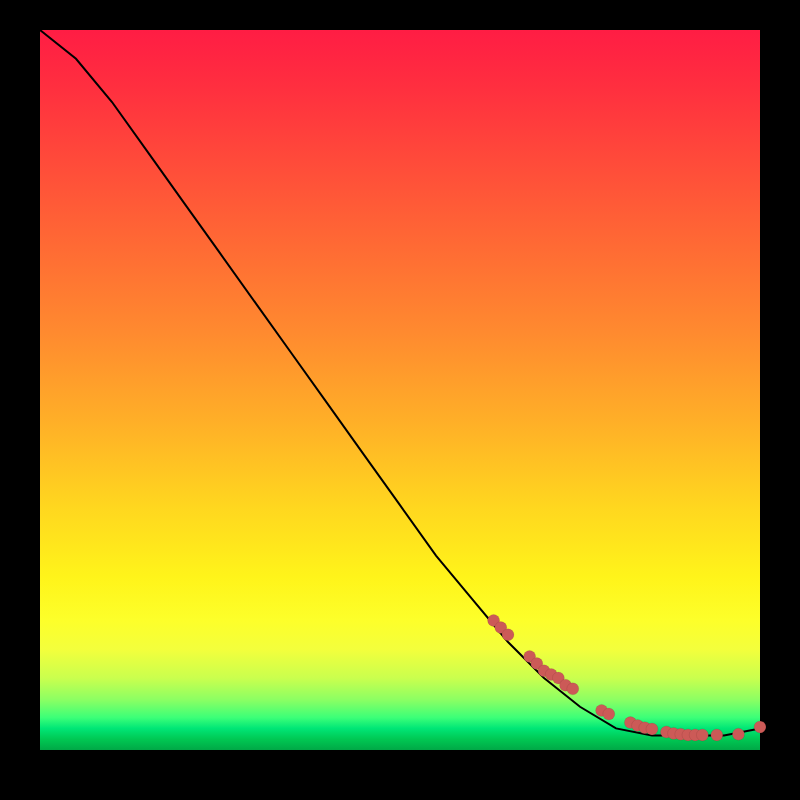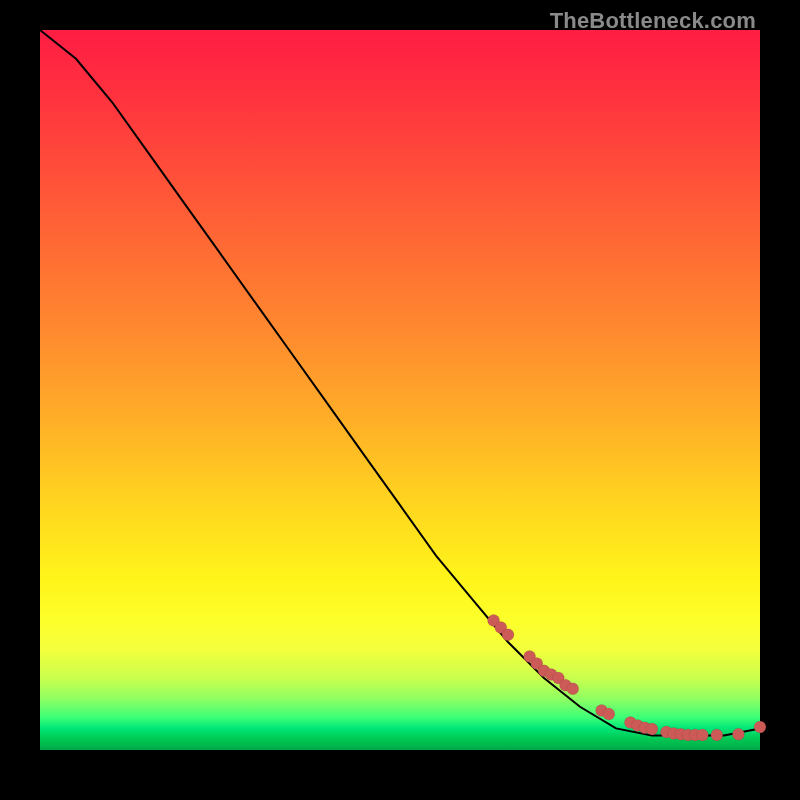--- a/index.html
+++ b/index.html
@@ -69,21 +69,20 @@
   .pt {
     fill: #cc5a57;
     stroke: rgba(0,0,0,0.15);
     stroke-width: 0.5;
   }
 </style>
 </head>
 <body>
 
 <div class="frame">
-  <div class="watermark">TheBottleneck.com</div>
 
   <div class="plot-area">
     <svg class="overlay" viewBox="0 0 720 720">
       <path id="curve-path" class="curve" d="M0.0 0.0 L36.0 28.8 L72.0 72.0 L108.0 122.4 L144.0 172.8 L180.0 223.2 L216.0 273.6 L252.0 324.0 L288.0 374.4 L324.0 424.8 L360.0 475.2 L396.0 525.6 L432.0 568.8 L468.0 612.0 L504.0 648.0 L540.0 676.8 L576.0 698.4 L612.0 705.6 L648.0 705.6 L684.0 705.6 L720.0 698.4"></path>
       <g id="points-group">
           <circle cx="453.6" cy="590.4" r="6" class="pt" fill="#cc5a57"></circle>
           <circle cx="460.8" cy="597.6" r="6" class="pt" fill="#cc5a57"></circle>
           <circle cx="468.0" cy="604.8" r="6" class="pt" fill="#cc5a57"></circle>
           <circle cx="489.6" cy="626.4" r="6" class="pt" fill="#cc5a57"></circle>
           <circle cx="496.8" cy="633.6" r="6" class="pt" fill="#cc5a57"></circle>

